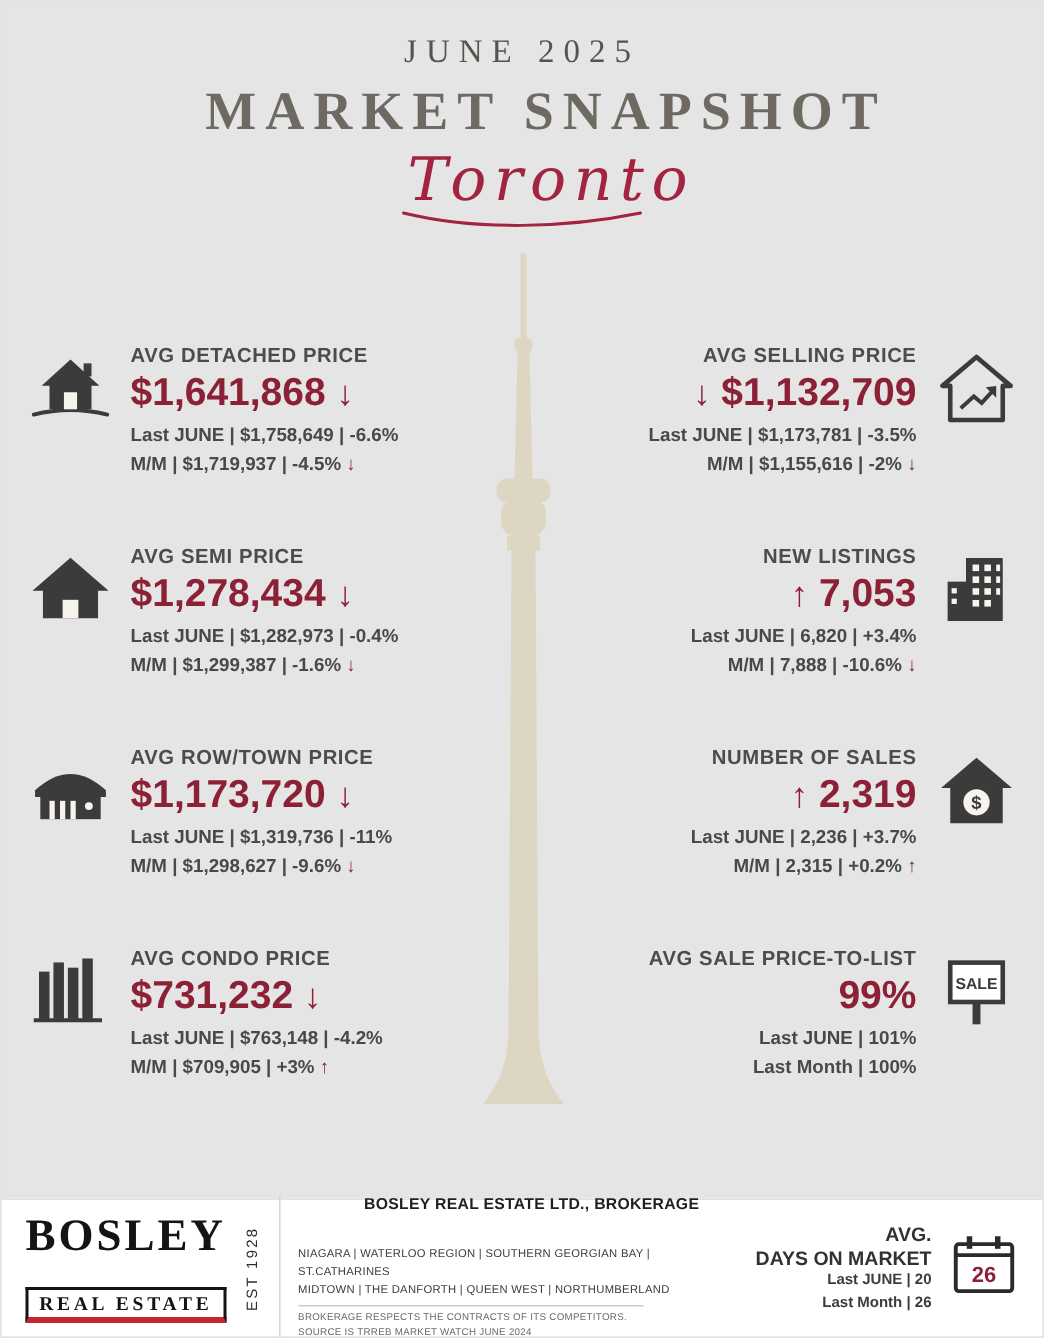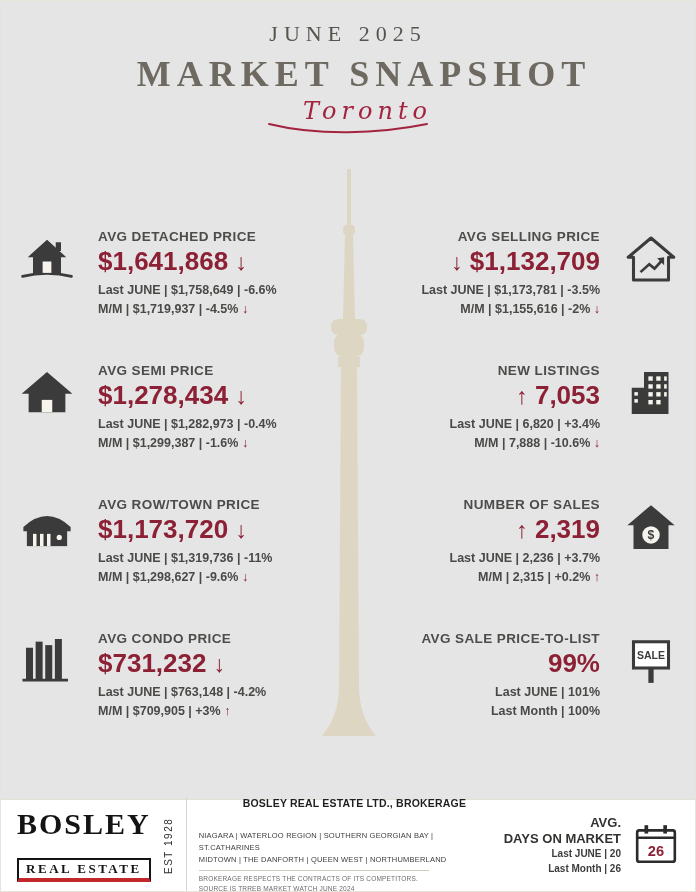--- a/index.html
+++ b/index.html
@@ -3,28 +3,28 @@
 <meta charset="utf-8">
 <style>
   * { margin:0; padding:0; box-sizing:border-box; }
   html,body { width:696px; height:892px; font-family:"Liberation Sans", sans-serif; }
   .page { position:relative; width:696px; height:892px; background:#e5e5e5; overflow:hidden; border:1px solid #e7e3da; }
 
   
   .header { position:absolute; top:20px; left:0; right:0; text-align:center; z-index:2; }
   .header-date { font-family:"Liberation Serif", serif; font-size:22px; letter-spacing:6px; color:#57544e; }
   .title { font-family:"Liberation Serif", serif; font-weight:700; font-size:36px; letter-spacing:6px; color:#6e6a62; margin-top:6px; white-space:nowrap;margin-left:32px; }
-  .city { font-family:"DejaVu Serif", serif; font-style:italic; font-size:24px; letter-spacing:5px; color:#a32440; margin-top:2px;padding-left:39px; }
+  .city { font-family:"DejaVu Serif", serif; font-style:italic; font-size:40px; letter-spacing:5px; color:#a32440; margin-top:2px;padding-left:39px; }
   .swash { display:block; margin:-4px auto 0 auto; }
 
   
   .tower { position:absolute; left:316px; top:168px; z-index:0; }
 
   
-  .stat { position:absolute; display:flex; gap:23px; align-items:flex-start; z-index:2; }
+  .stat { position:absolute; display:flex; gap:12px; align-items:flex-start; z-index:2; }
   .stat-left  { left:18px;  width:330px; }
   .stat-right { right:16px; width:345px; justify-content:flex-end; }
   .icon-box { width:56px; height:56px; flex:0 0 56px; margin-top:4px; }
   .stat-text { min-width:0; }
   .stat-right .stat-text { text-align:right; }
   .stat-label { font-size:13.5px; font-weight:bold; letter-spacing:.4px; color:#4d4c4a; }
   .stat-value { font-size:26px; font-weight:bold; color:#8c2136; line-height:1.25; margin:1px 0 3px 0; }
   .arr-big { color:#8c2136; font-weight:bold; font-size:23px; }
   .stat-line { font-size:12.5px; font-weight:bold; color:#4a4947; line-height:1.55; }
   .arr { color:#8c2136; font-weight:bold; }

